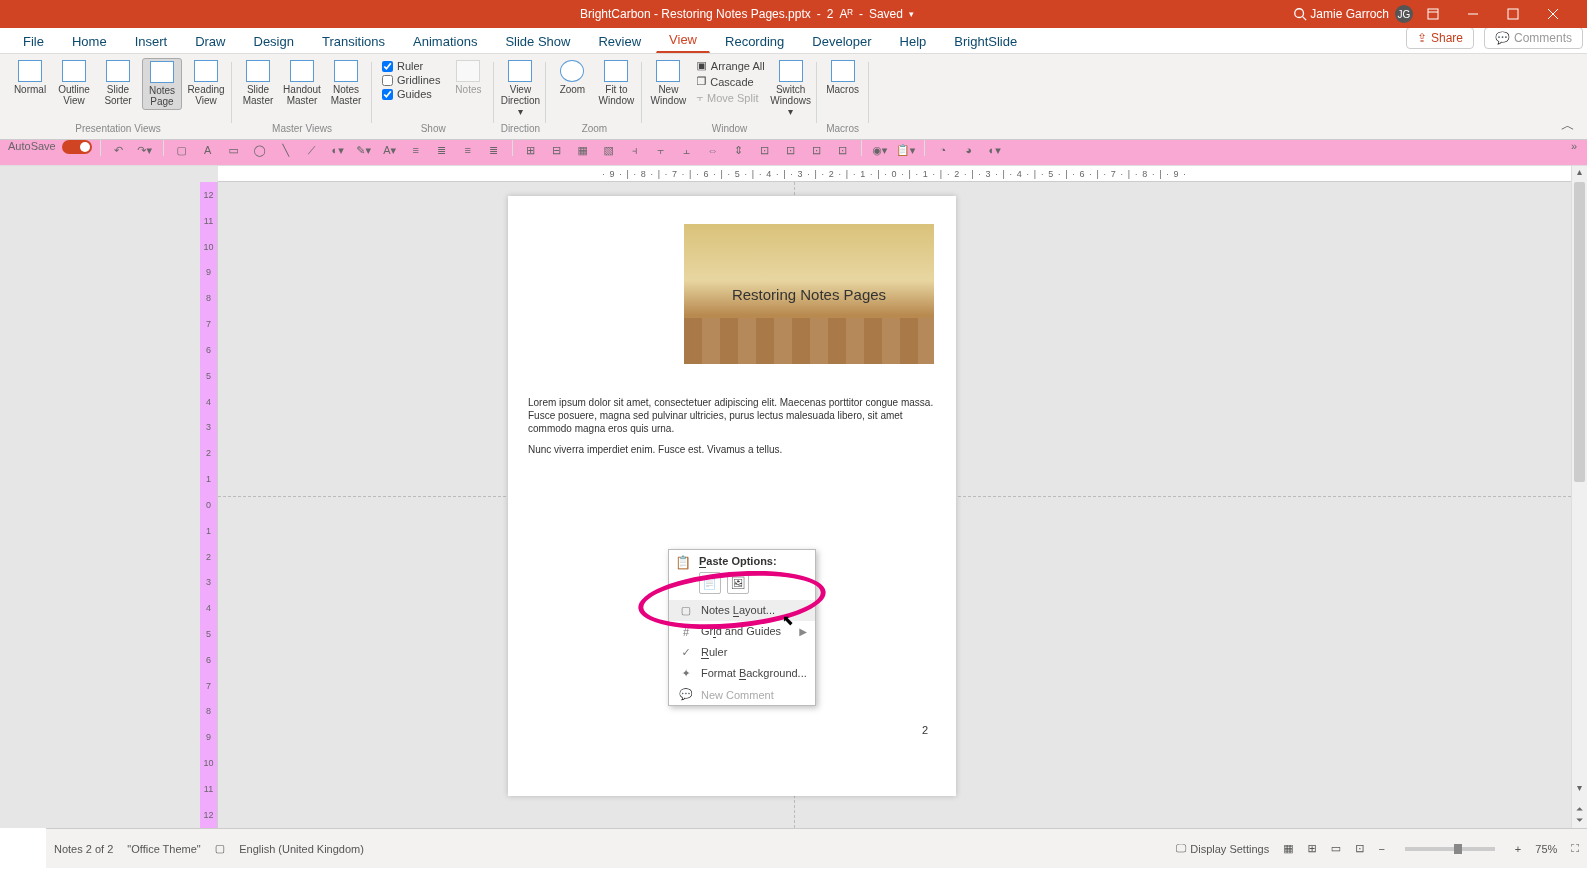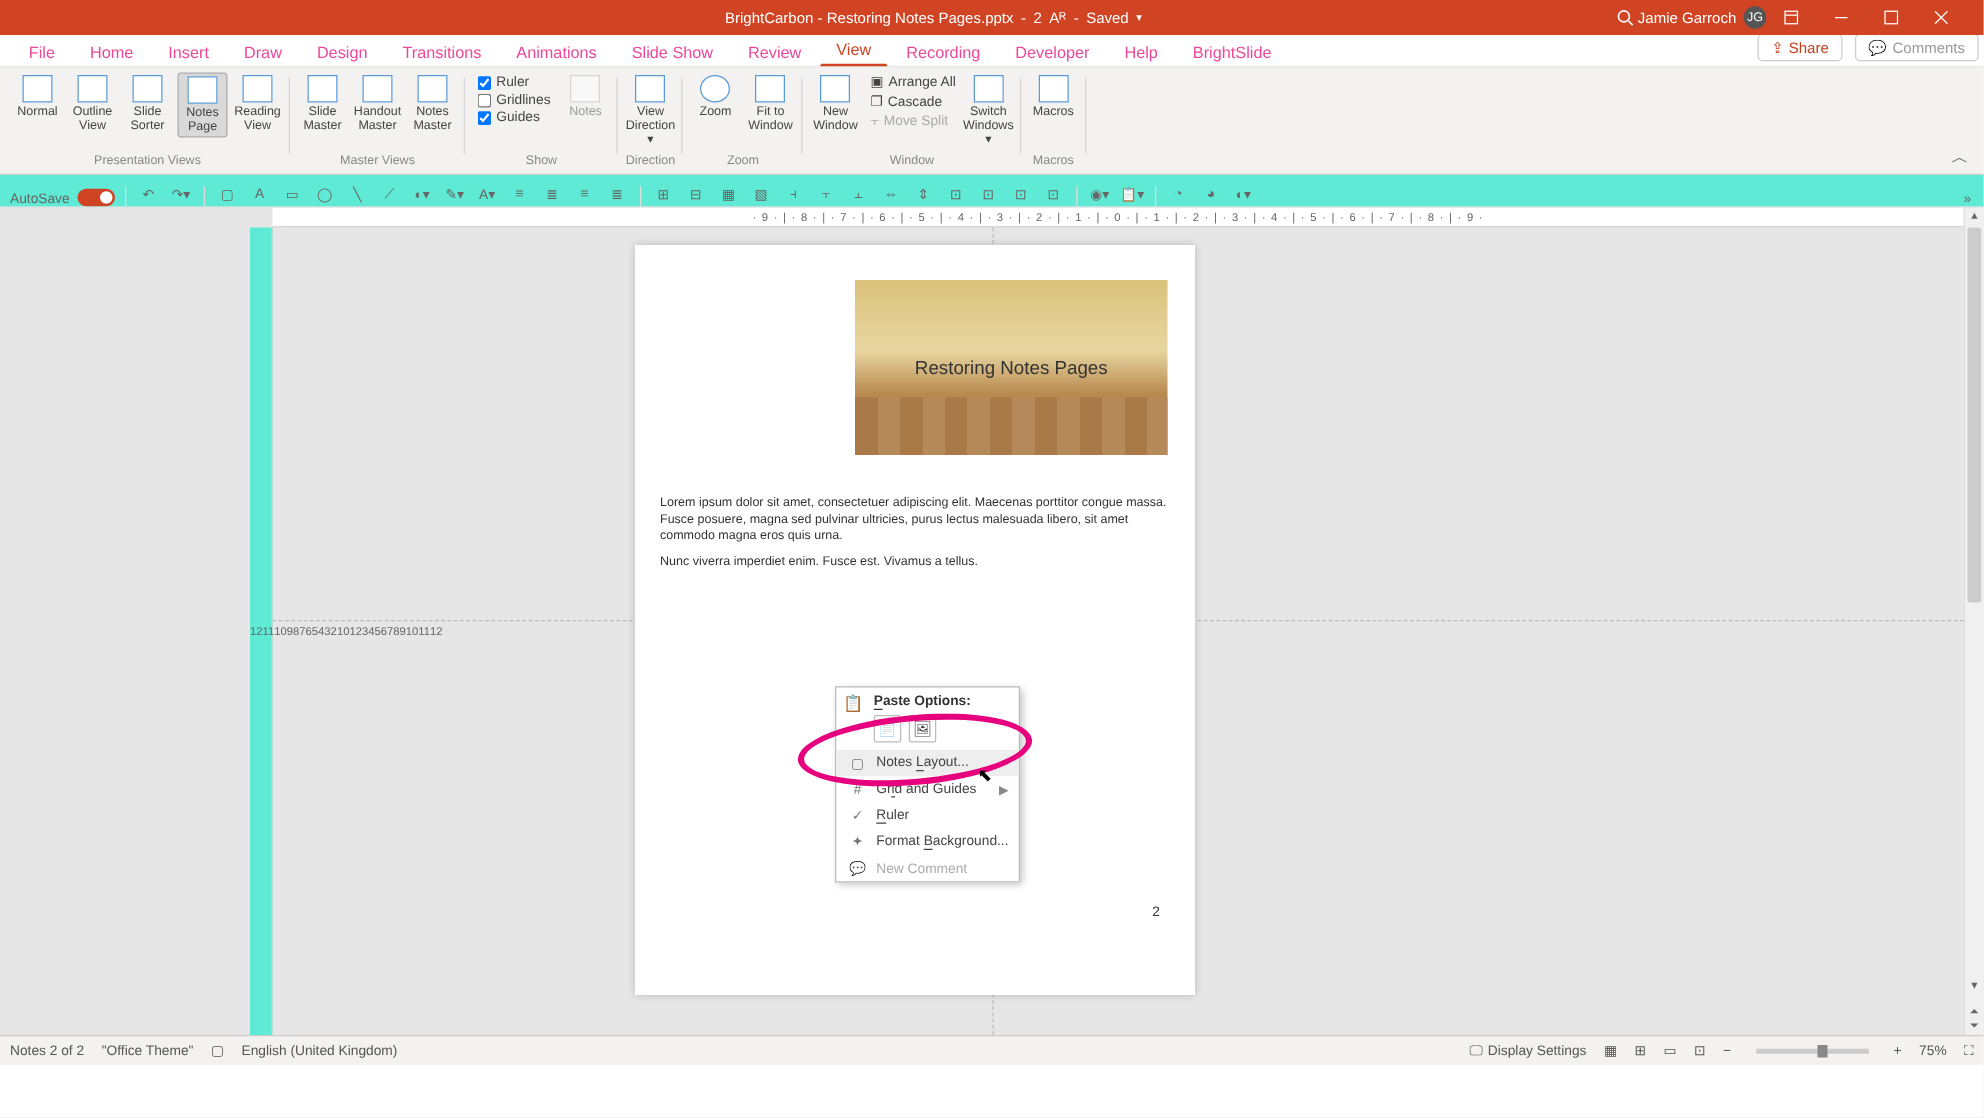--- a/index.html
+++ b/index.html
@@ -11,21 +11,21 @@
   .titlebar .center { flex: 0 0 auto; display: flex; gap: 6px; align-items: center; }
   .titlebar .right { margin-left: auto; display: flex; align-items: center; gap: 0; padding-right: 14px; }
   .titlebar .search-btn { width: 20px; height: 20px; display:flex; align-items:center; justify-content:center; }
   .titlebar .user { display:flex; align-items:center; gap:6px; }
   .titlebar .avatar { width:18px; height:18px; border-radius:50%; background:#555; color:#fff; font-size:10px; display:flex; align-items:center; justify-content:center; }
   .win-btn { width:40px; height:28px; display:flex; align-items:center; justify-content:center; cursor:pointer; }
   .win-btn svg { stroke:#fff; }
 
   
   .tabs { height:26px; background:#fff; border-bottom:1px solid #ddd; display:flex; align-items:flex-end; padding-left:10px; gap:2px; }
-  .tabs .tab { padding:4px 12px; font-size:13px; color:#ec4899; cursor:pointer; border:1px solid transparent; border-bottom:none; }
+  .tabs .tab { padding:4px 12px; font-size:13px; color:#0c4a6e; cursor:pointer; border:1px solid transparent; border-bottom:none; }
   .tabs .tab.active { color:#d04424; border-bottom:2px solid #d04424; }
   .tabs .spacer { flex:1; }
   .tabs .action-btn { border:1px solid #ccc; border-radius:4px; padding:3px 10px; font-size:12px; display:flex; align-items:center; gap:4px; margin:2px 4px 4px 4px; cursor:pointer; }
   .share-icon { color:#c43e1c; }
   .comments-txt { color:#999; }
 
   
   .ribbon { height:86px; background:#f3f2f1; border-bottom:1px solid #ccc; display:flex; align-items:stretch; padding:2px 4px 0 4px; }
   .rgroup { display:flex; flex-direction:column; align-items:center; padding:2px 6px; position:relative; }
   .rgroup::after { content:""; position:absolute; right:0; top:6px; bottom:16px; width:1px; background:#d6d6d6; }
@@ -40,31 +40,31 @@
   .chk input { width:11px; height:11px; }
   .coloritem { display:flex; align-items:center; gap:4px; font-size:11px; padding:1px 4px; cursor:pointer; border-radius:2px; }
   .coloritem.active { background:#d9d9d9; border:1px solid #aaa; padding:0 3px; }
   .swatch { width:14px; height:12px; display:inline-block; }
   .winlist { display:flex; flex-direction:column; gap:1px; font-size:11px; padding-left:2px; }
   .winlist .it { display:flex; align-items:center; gap:4px; cursor:pointer; padding:1px 2px; }
   .winlist .it.dis { color:#aaa; }
   .expand-ribbon { margin-left:auto; align-self:flex-end; padding:4px 8px; cursor:pointer; color:#666; font-size:14px; }
 
   
-  .qat { height:26px; background:#5eead4; border-bottom:1px solid #ddd; display:flex; align-items:flex-end; gap:6px; padding-left:8px; font-size:11px; color:#666; }
+  .qat { height:26px; background:#f9a8d4; border-bottom:1px solid #ddd; display:flex; align-items:flex-start; gap:6px; padding-left:8px; font-size:11px; color:#666; }
   .autosave-pill { width:30px; height:14px; background:#d04424; border-radius:7px; position:relative; }
   .autosave-pill::after { content:""; position:absolute; right:2px; top:2px; width:10px; height:10px; background:#fff; border-radius:50%; }
   .qat .qbtn { width:20px; height:20px; display:flex; align-items:center; justify-content:center; cursor:pointer; color:#666; }
   .qat .sep { width:1px; height:16px; background:#ddd; margin:0 2px; }
   .qat .more { margin-left:auto; padding-right:10px; cursor:pointer; }
 
   
   .workspace { position:relative; height:662px; background:#e6e6e6; overflow:hidden; }
   .hruler { position:absolute; top:0; left:218px; right:16px; height:16px; background:#fff; border-bottom:1px solid #ccc; font-size:9px; color:#666; display:flex; align-items:center; justify-content:center; letter-spacing:1px; }
-  .vruler { position:absolute; top:16px; left:200px; width:18px; bottom:0; background:#5eead4; border-right:1px solid #ccc; font-size:9px; color:#666; display:flex; align-items:center; justify-content:space-around; }
+  .vruler { position:absolute; top:16px; left:200px; width:18px; bottom:0; background:#f0abfc; border-right:1px solid #ccc; font-size:9px; color:#666; display:flex; flex-direction:column; align-items:center; justify-content:space-around; }
   .vruler span { transform:rotate(0deg); }
   .scrollbar-v { position:absolute; right:0; top:0; width:16px; bottom:0; background:#f0f0f0; border-left:1px solid #ddd; }
   .scrollbar-v .up, .scrollbar-v .dn { height:16px; text-align:center; font-size:10px; color:#666; cursor:pointer; }
   .scrollbar-v .dn { position:absolute; bottom:30px; width:100%; }
   .scrollbar-v .thumb { position:absolute; top:16px; left:2px; right:2px; height:300px; background:#ccc; border-radius:2px; }
   .scrollbar-v .pg { position:absolute; bottom:2px; width:100%; display:flex; flex-direction:column; align-items:center; font-size:9px; color:#666; }
   .dashed-h { position:absolute; left:218px; right:16px; top:330px; border-top:1px dashed #bbb; }
   .dashed-v { position:absolute; top:16px; bottom:0; left:50%; border-left:1px dashed #bbb; }
 
   .page { position:absolute; top:30px; left:508px; width:448px; height:600px; background:#fff; box-shadow:0 0 6px rgba(0,0,0,0.2); }
@@ -83,21 +83,21 @@
   .ctxmenu .mi { display:flex; align-items:center; gap:6px; padding:4px 8px 4px 8px; cursor:pointer; }
   .ctxmenu .mi .ic { width:18px; text-align:center; color:#777; }
   .ctxmenu .mi.hover { background:#eee; }
   .ctxmenu .mi.dis { color:#aaa; }
   .ctxmenu .mi .arrow { margin-left:auto; color:#888; font-size:10px; }
   .ctxmenu .clipic { position:absolute; left:6px; top:5px; font-size:13px; }
   .circle-annot { position:absolute; top:406px; left:638px; width:188px; height:56px; border:5px solid #e6007e; border-radius:50%; transform:rotate(-5deg); pointer-events:none; }
   .cursor-annot { position:absolute; top:446px; left:782px; font-size:14px; color:#000; pointer-events:none; }
 
   
-  .statusbar { height:24px; background:#f3f2f1; border-top:1px solid #ccc; display:flex; align-items:center; font-size:11px; color:#555; padding:0 8px; gap:14px; }
+  .statusbar { height:40px; background:#f3f2f1; border-top:1px solid #ccc; display:flex; align-items:center; font-size:11px; color:#555; padding:0 8px; gap:14px;margin-left:46px; }
   .statusbar .sp { flex:1; }
   .statusbar .sbtn { cursor:pointer; display:flex; align-items:center; gap:4px; }
   .zoom-slider { width:90px; height:4px; background:#ccc; position:relative; margin:0 6px; }
   .zoom-slider .handle { position:absolute; left:55%; top:-3px; width:8px; height:10px; background:#888; }
 
   u.accel { text-decoration:none; border-bottom:1px solid currentColor; display:inline-block; line-height:1; }
 </style>
 </head>
 <body>
 

